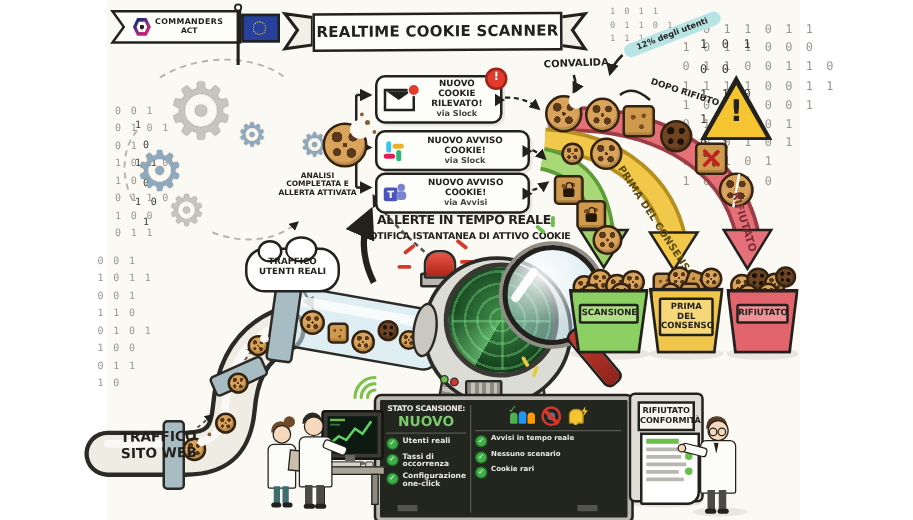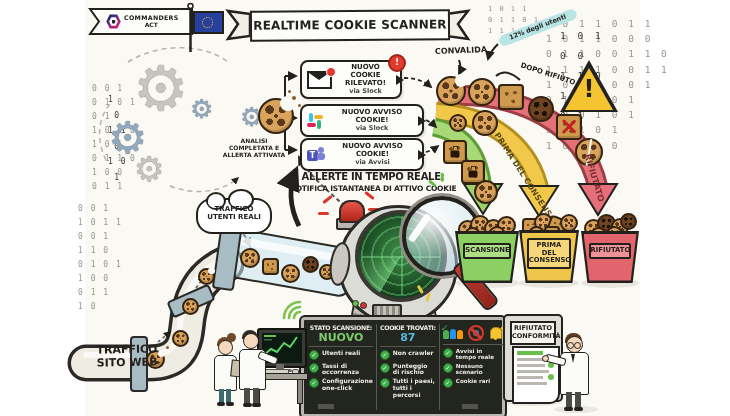--- a/index.html
+++ b/index.html
@@ -376,31 +376,20 @@
       <div class="dhead">STATO SCANSIONE:</div>
       <div class="dval g">NUOVO</div>
       <div class="ditems">
         <div class="ditem" style="font-size:6px"><span class="chk">✓</span><span>Utenti reali</span></div>
         <div class="ditem" style="font-size:6px"><span class="chk">✓</span><span>Tassi di
 occorrenza</span></div>
         <div class="ditem" style="font-size:6px"><span class="chk">✓</span><span>Configurazione
 one-click</span></div>
       </div>
     </div>
-    <div class="dcol" style="flex:0 0 56px">
-      <div class="dhead">COOKIE TROVATI:</div>
-      <div class="dval tl">87</div>
-      <div class="ditems">
-        <div class="ditem" style="font-size:6px"><span class="chk">✓</span><span>Non crawler</span></div>
-        <div class="ditem" style="font-size:6px"><span class="chk">✓</span><span>Punteggio
-di rischio</span></div>
-        <div class="ditem" style="font-size:6px"><span class="chk">✓</span><span>Tutti i paesi,
-tutti i percorsi</span></div>
-      </div>
-    </div>
     <div class="dcol" style="flex:1">
       <div class="ico-row">
         <span style="position:relative;width:20px;height:14px;display:inline-block">
           <span style="position:absolute;left:0;top:4px;width:6px;height:9px;border-radius:3px 3px 1px 1px;background:#4caf50"></span>
           <span style="position:absolute;left:7px;top:3px;width:6px;height:10px;border-radius:3px 3px 1px 1px;background:#2196f3"></span>
           <span style="position:absolute;left:14px;top:4px;width:6px;height:9px;border-radius:3px 3px 1px 1px;background:#ff9800"></span>
           <span style="position:absolute;left:-2px;top:-3px;color:#4caf50;font-size:9px;font-weight:bold">✓</span>
         </span>
         <span style="position:relative;width:16px;height:16px;display:inline-block">
           <span style="position:absolute;inset:0;border:2.5px solid #d8382c;border-radius:50%"></span>

